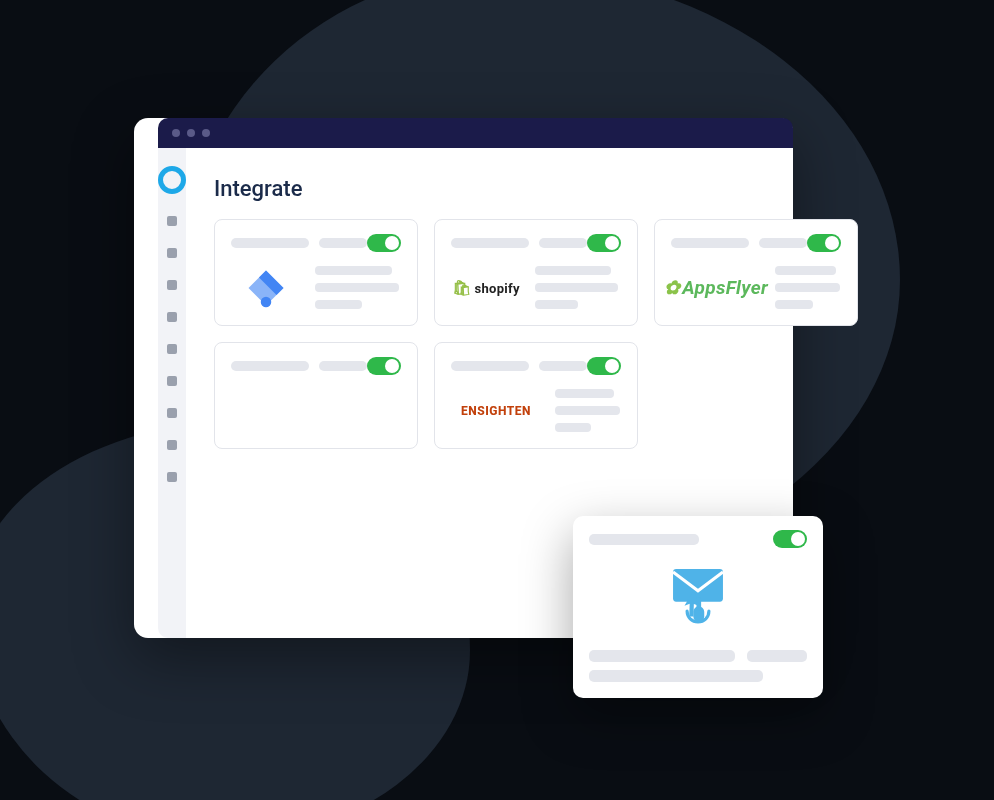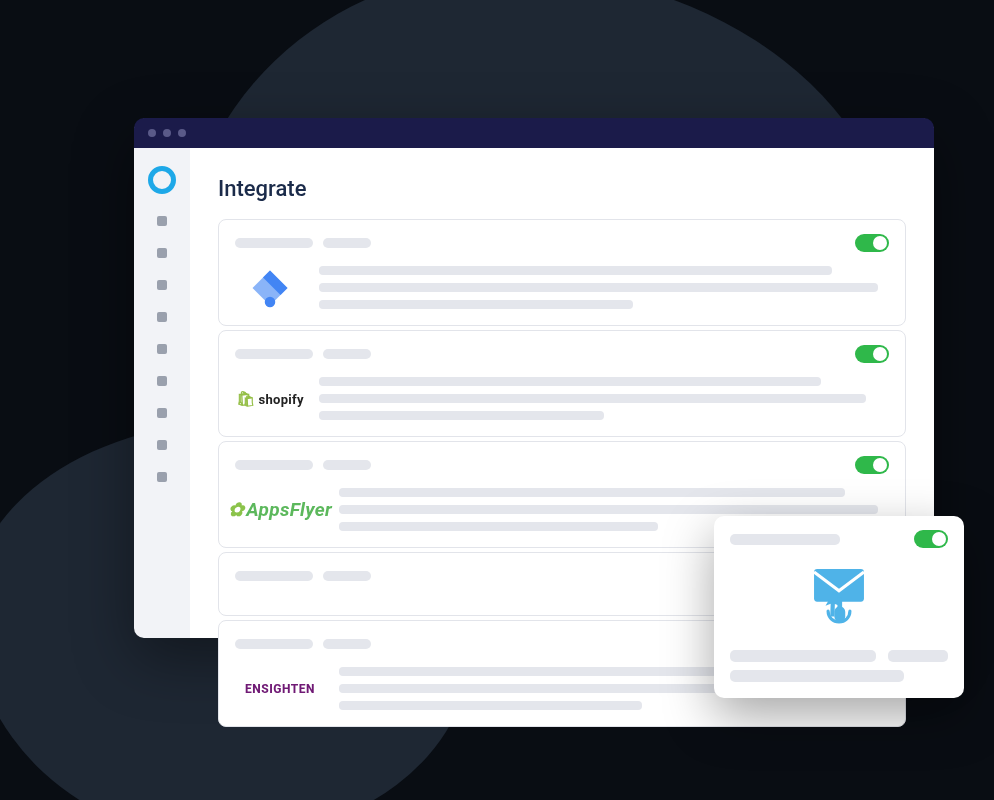--- a/index.html
+++ b/index.html
@@ -16,26 +16,27 @@
     background: #1e2733;
     border-radius: 50%;
   }
   .blob1 { width: 720px; height: 620px; top: -30px; left: 180px; border-radius: 45% 55% 60% 40% / 50% 50% 50% 50%; }
   .blob2 { width: 500px; height: 420px; bottom: -40px; left: -30px; border-radius: 55% 45% 50% 50% / 45% 55% 45% 55%; }
 
   .window {
     position: absolute;
     top: 118px;
     left: 134px;
-    width: 800px;
+    width: 659px;
     height: 520px;
     background: #ffffff;
     border-radius: 14px;
     box-shadow: 0 20px 60px rgba(0,0,0,0.4);
     overflow: visible;
+    padding-left: 24px;
   }
   .titlebar {
     height: 30px;
     background: #1b1b4a;
     border-radius: 10px 10px 0 0;
     display: flex;
     align-items: center;
     padding-left: 14px;
     gap: 7px;
   }
@@ -71,22 +72,22 @@
   }
   .page-title {
     font-size: 22px;
     color: #1b2b4a;
     font-weight: 500;
     margin-bottom: 18px;
     margin-top: 6px;
   }
   .grid {
     display: grid;
-    grid-template-columns: 1fr;
-    gap: 4px;
+    grid-template-columns: 1fr 1fr 1fr;
+    gap: 16px;
   }
   .card {
     border: 1px solid #e2e4ea;
     border-radius: 8px;
     padding: 14px 16px 16px 16px;
     background: #fff;
     position: relative;
   }
   .card-top {
     display: flex;
@@ -119,21 +120,21 @@
     align-items: center;
     justify-content: center;
   }
   .lines { flex: 1; display: flex; flex-direction: column; gap: 8px; }
   .line { height: 9px; background: #e4e6ec; border-radius: 4px; }
 
   
   .brand-text { font-size: 19px; font-weight: 600; letter-spacing: .3px; }
   .appsflyer { color: #5cb85c; font-style: italic; font-weight:700; }
   .appsflyer .leaf { color:#8bc34a; margin-right:2px; }
-  .ensighten { color: #701a75; font-weight: 800; font-size: 12px; letter-spacing: 0.5px; }
+  .ensighten { color: #c2410c; font-weight: 800; font-size: 12px; letter-spacing: 0.5px; }
   .shopify { color: #222; font-weight:700; font-size:13px; }
   .shopify .bag { color:#95bf47; margin-right:3px; font-size:15px; }
   .magento { color: #e85c1e; font-weight:600; font-size:14px; }
   .magento .hex { margin-right:4px; }
   .tealium { color: #2f8bd8; font-weight:700; font-size:12px; letter-spacing:1px; }
   .tealium .dots { margin-right:3px; font-size:14px; }
 
   
   .popup {
     position: absolute;

